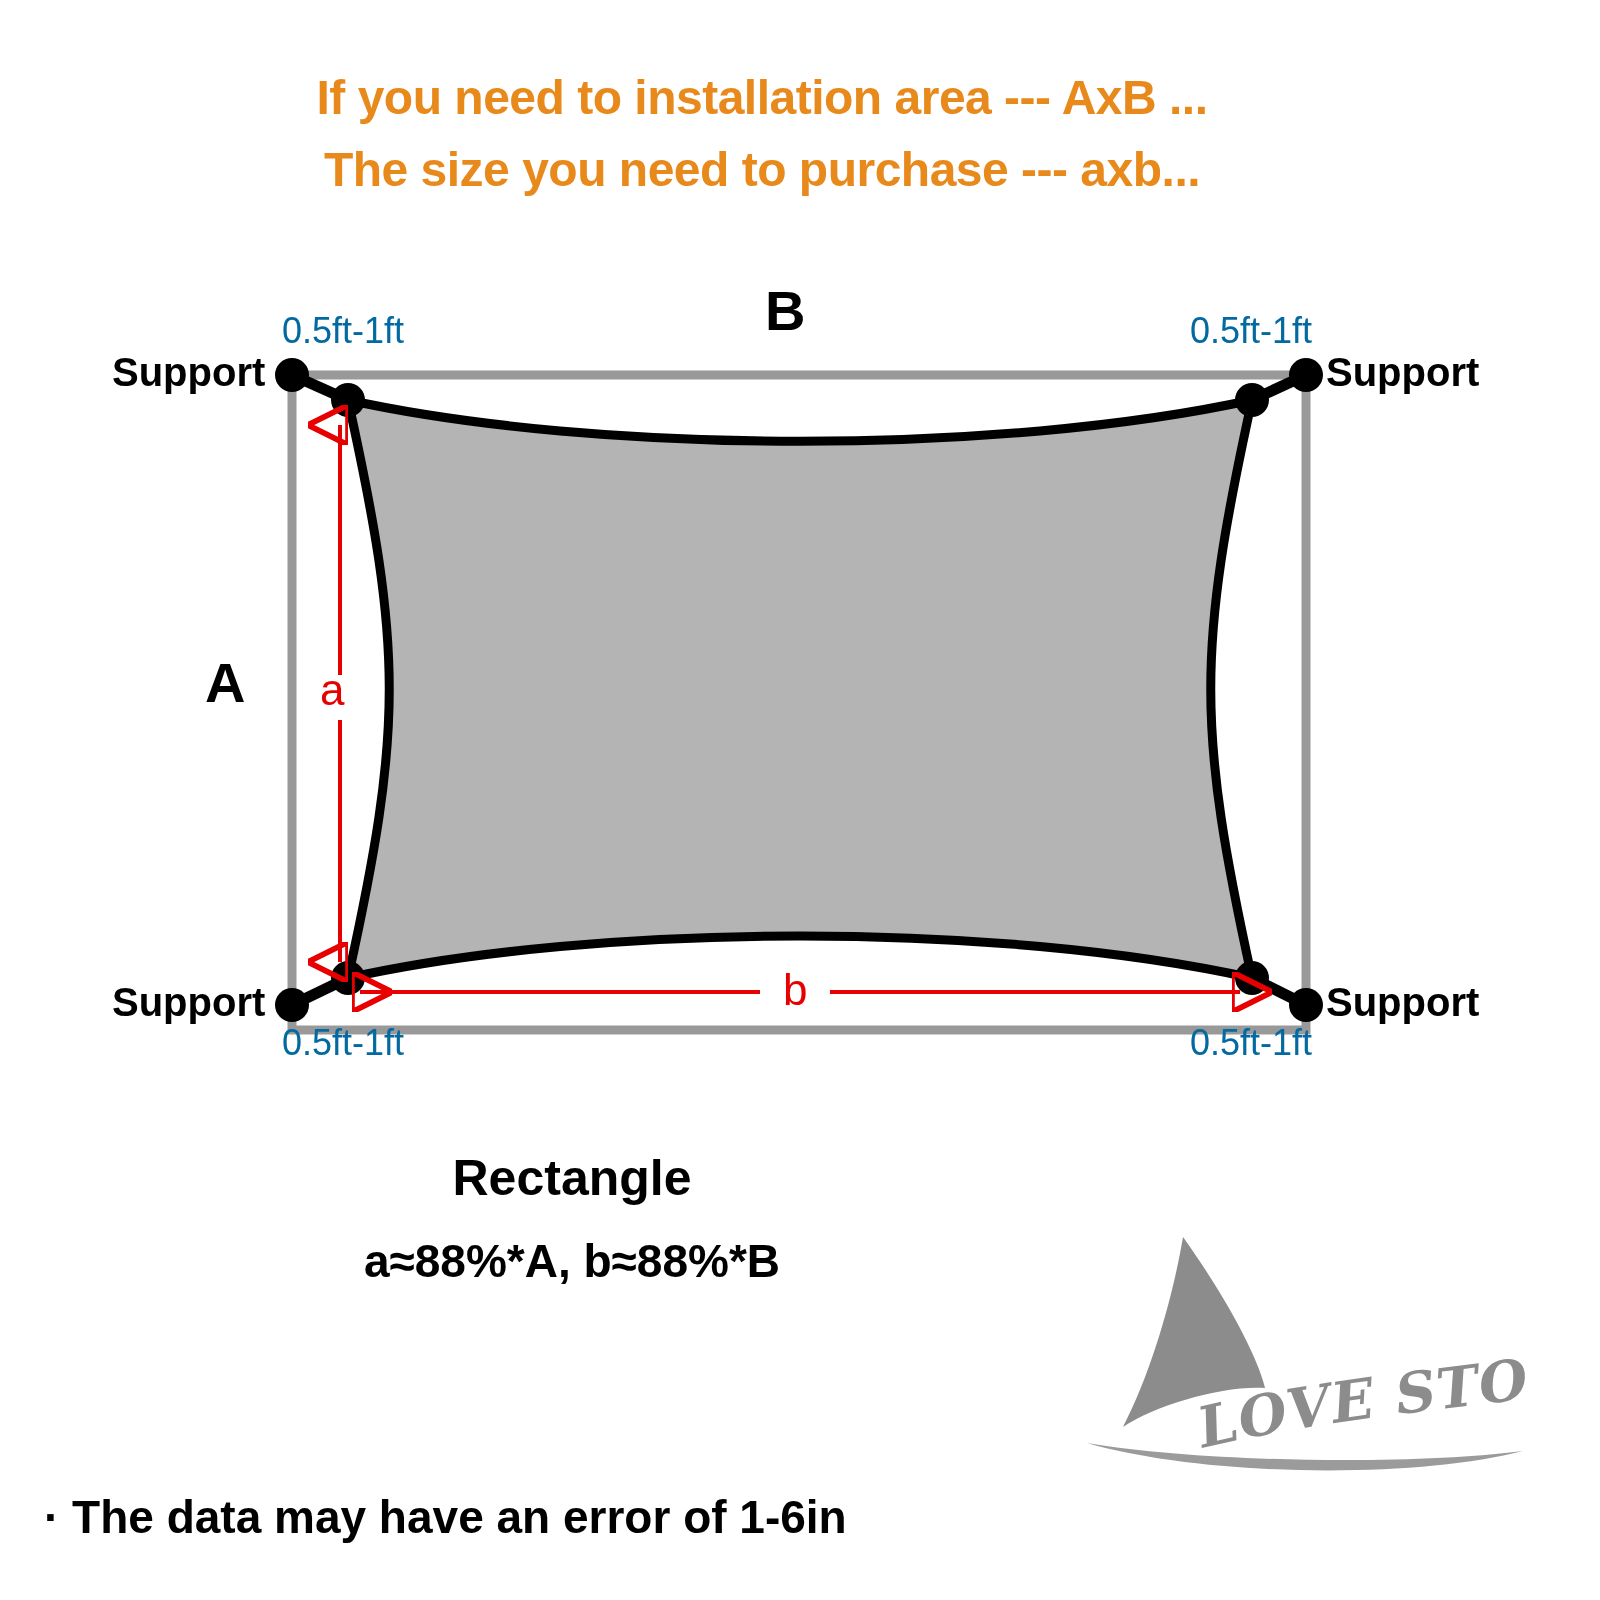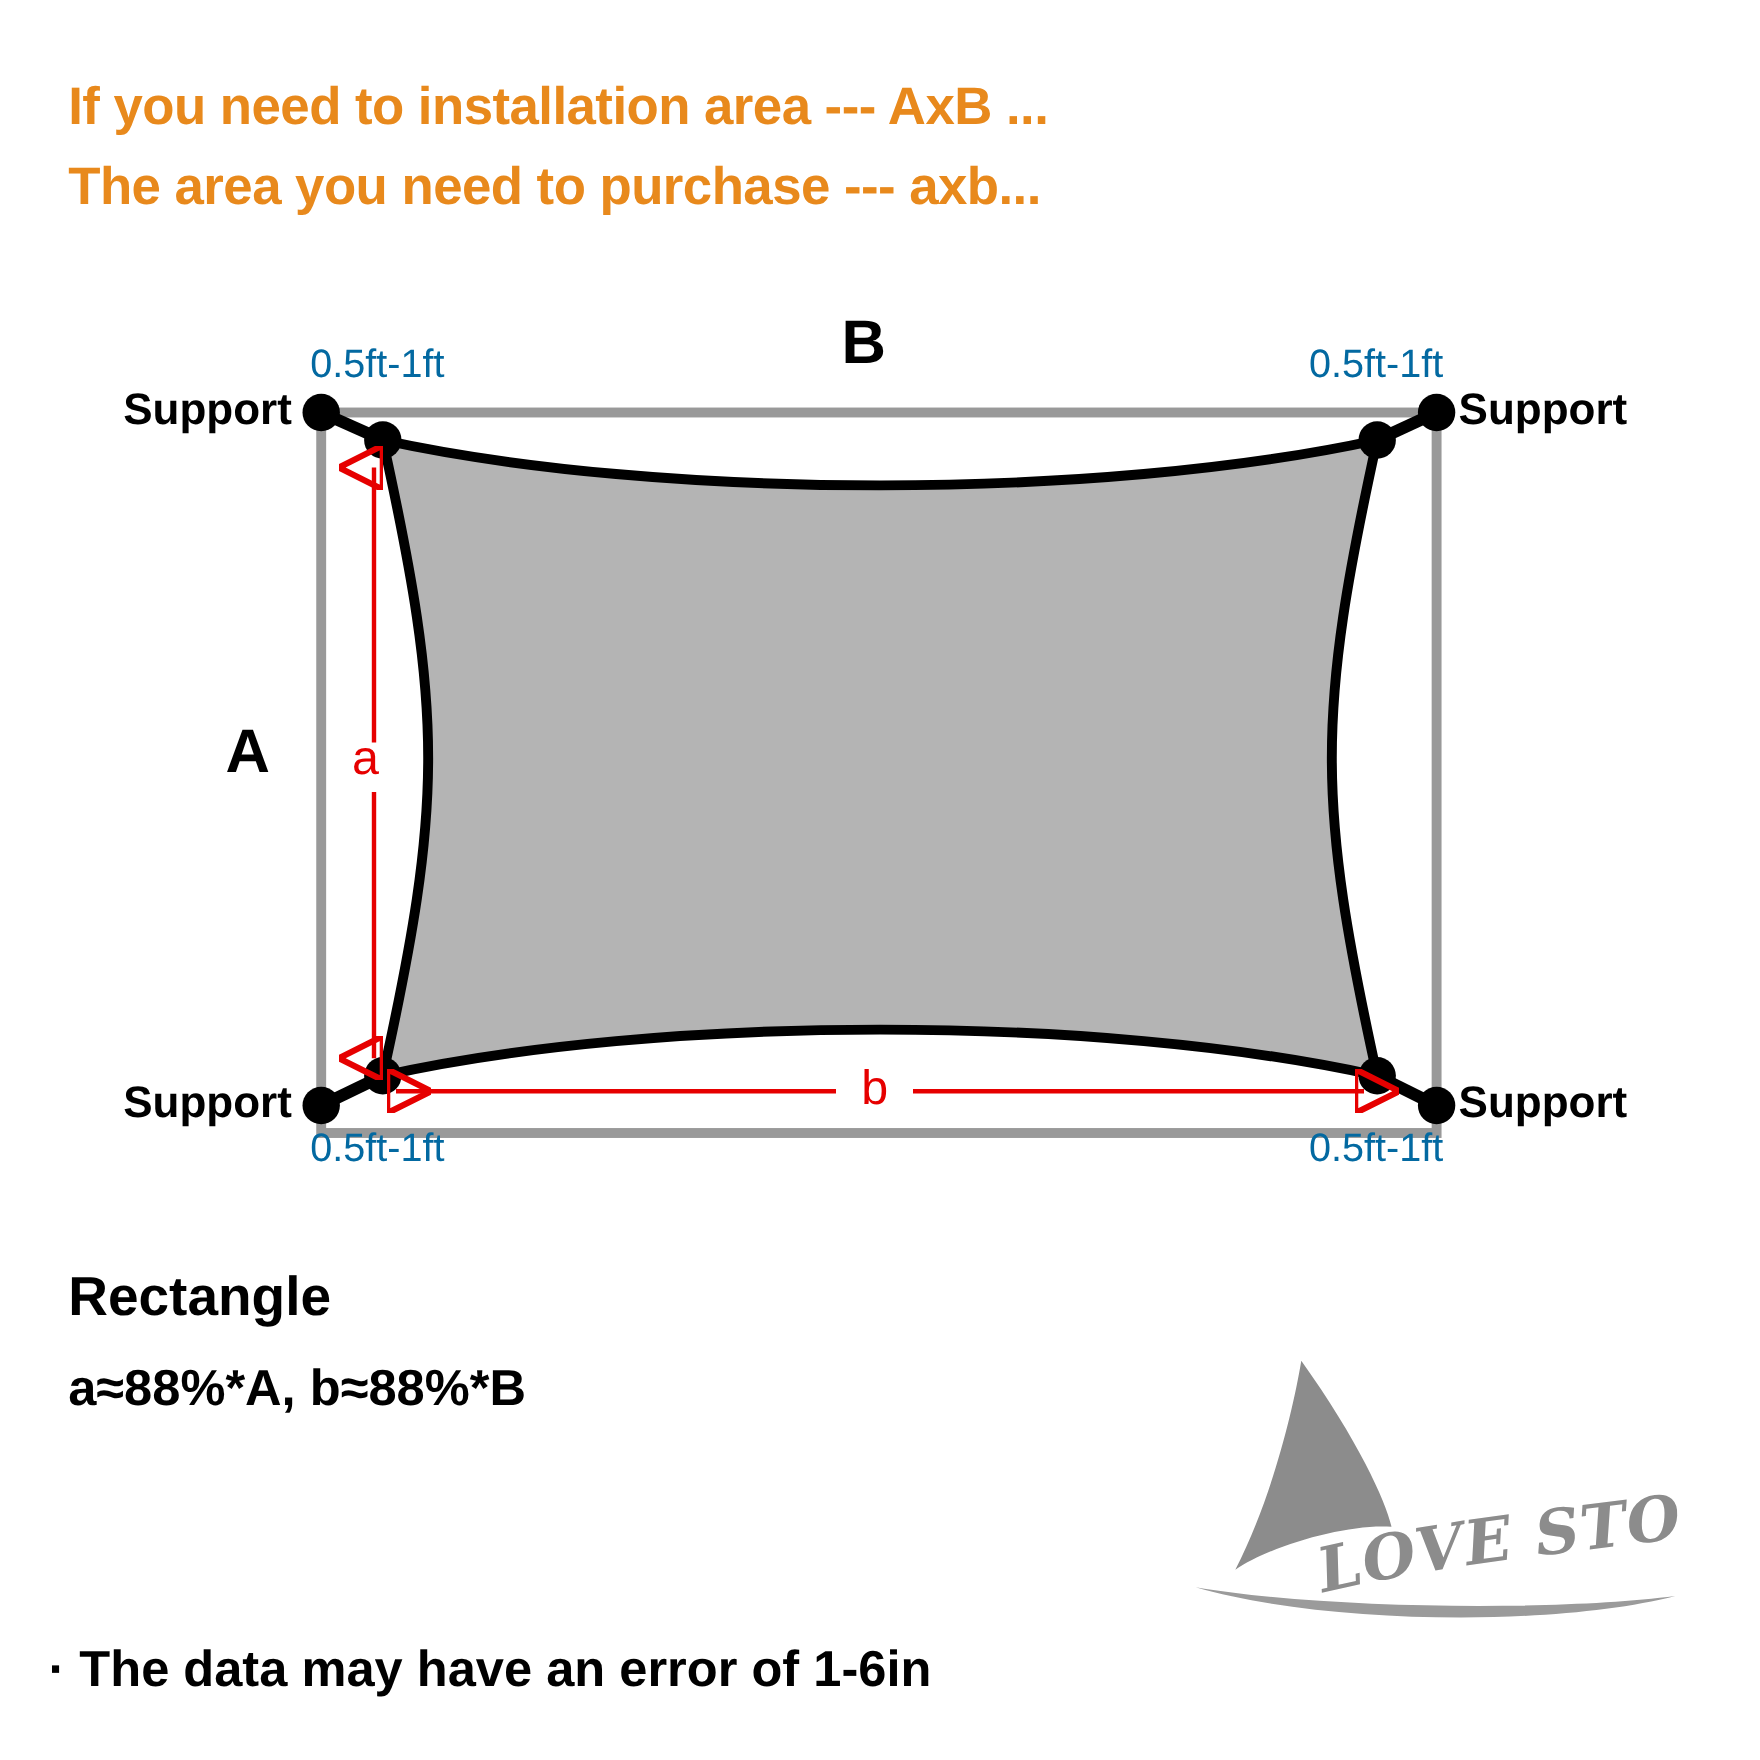--- a/index.html
+++ b/index.html
@@ -7,20 +7,21 @@
     padding: 0;
     background: #ffffff;
   }
   #page {
     position: relative;
     width: 1600px;
     height: 1600px;
     background: #ffffff;
     overflow: hidden;
     font-family: "Liberation Sans", sans-serif;
+    text-align: center;
   }
 
   
   .header {
     position: absolute;
     left: 62px;
     top: 62px;
     width: 1400px;
   }
   .header-line {
@@ -111,21 +112,21 @@
   }
   .logo svg { display: block; }
 </style>
 </head>
 <body>
 
 <div id="page">
 
   <div class="header">
     <div class="header-line">If you need to installation area --- AxB ...</div>
-    <div class="header-line">The area you need to purchase --- axb...</div>
+    <div class="header-line">The size you need to purchase --- axb...</div>
   </div>
 
   <div class="diagram">
     <svg width="1600" height="840" viewBox="0 0 1600 840">
 
       <rect x="292" y="125" width="1014" height="655" fill="none" stroke="#999999" stroke-width="9"></rect>
 
       <path d="M 348 150
                C 600 205, 1000 205, 1252 150
                C 1197 400, 1197 478, 1252 728

